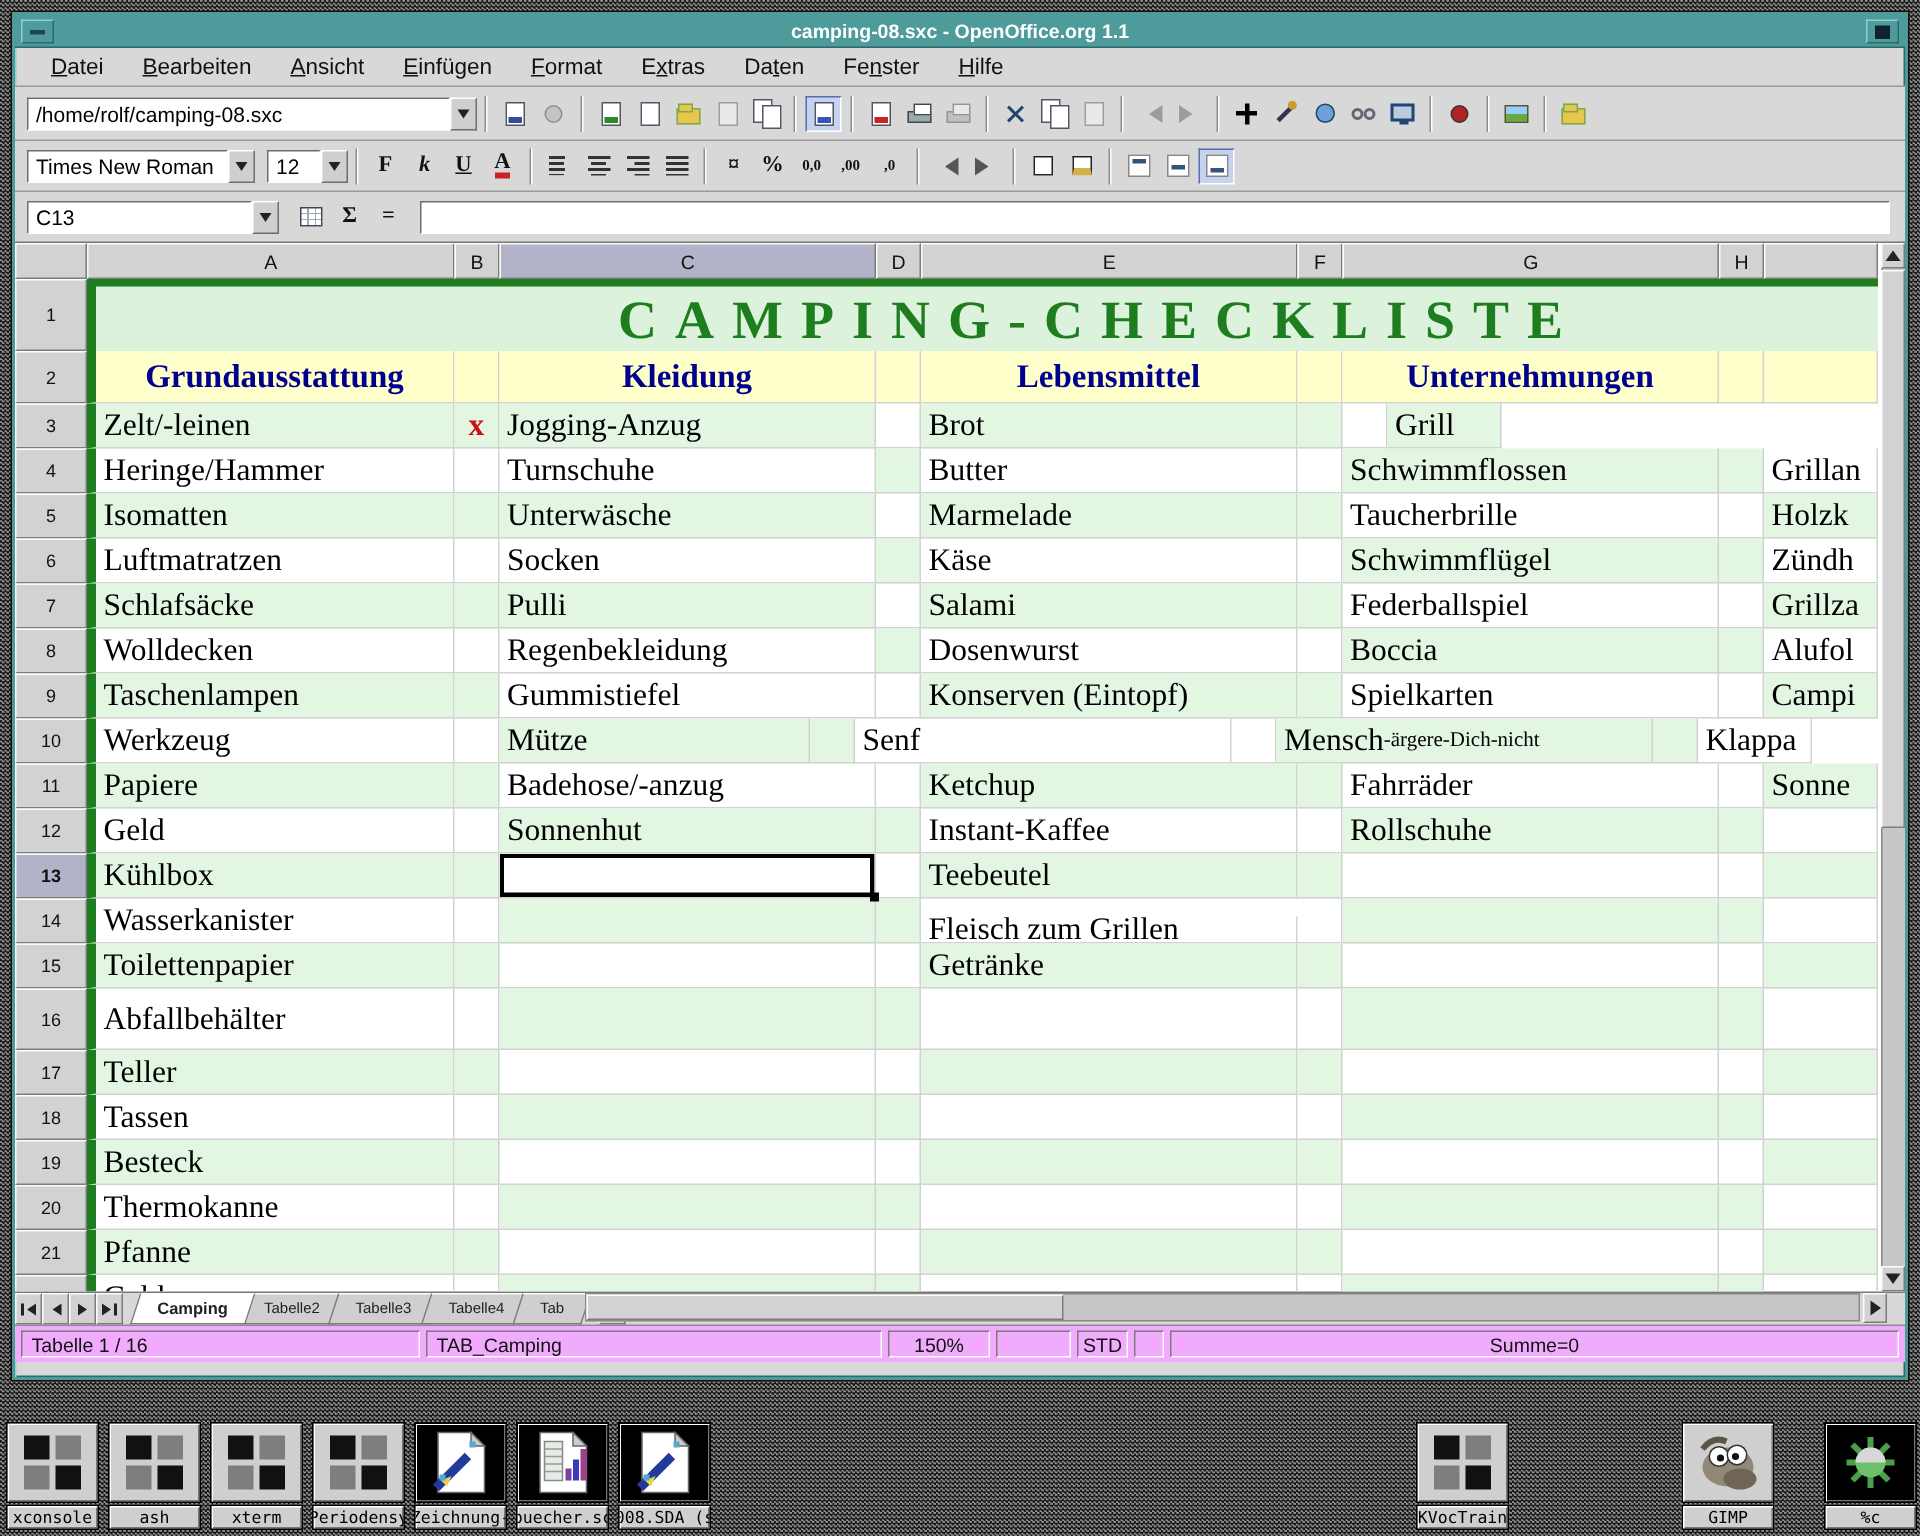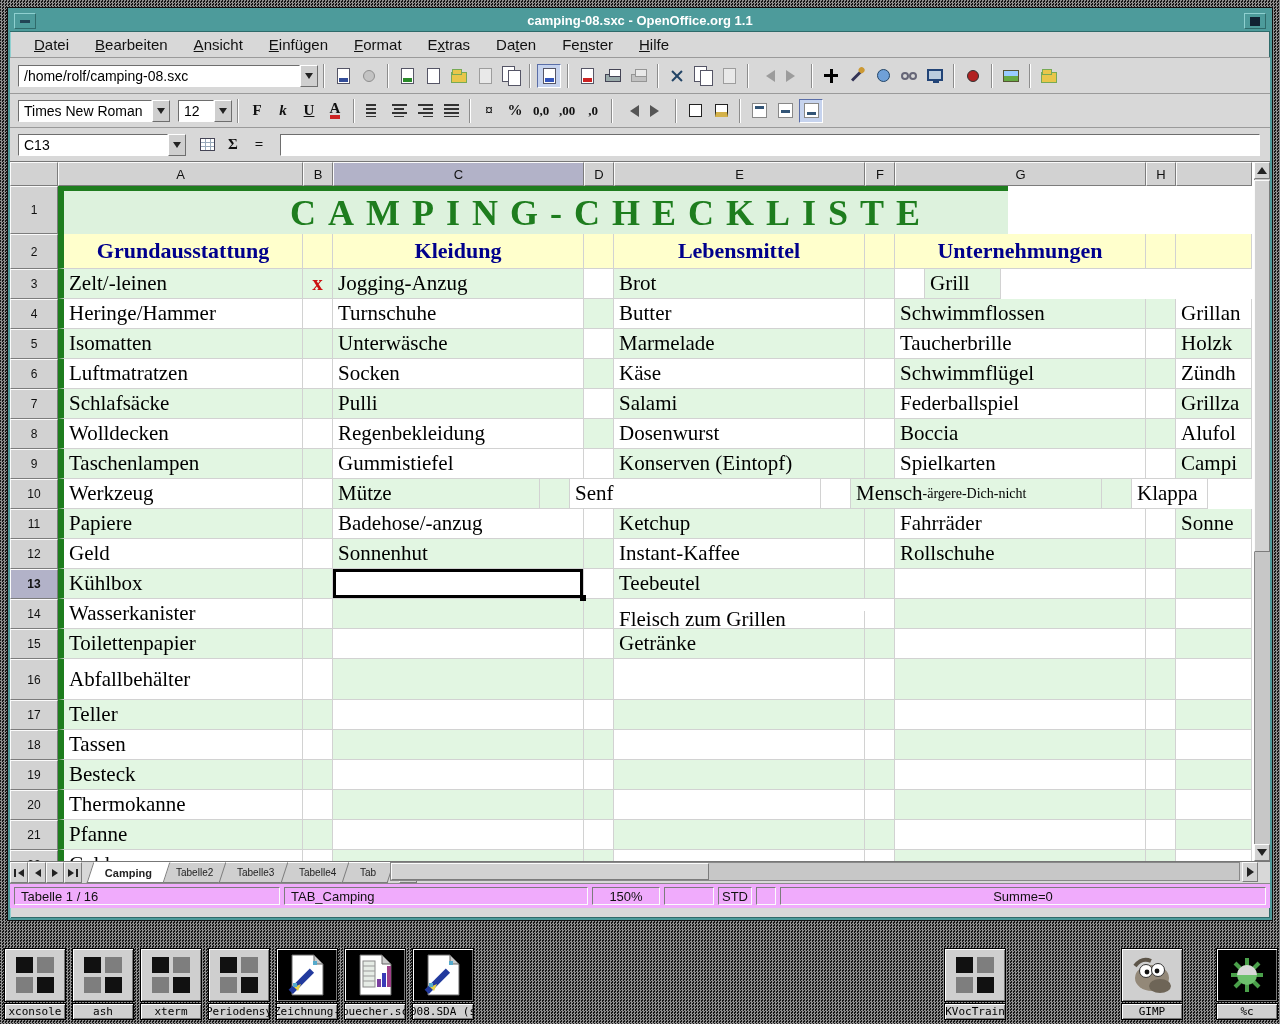--- a/index.html
+++ b/index.html
@@ -59,21 +59,21 @@
   .wnd::after{content:"";position:absolute;right:-3px;top:-2px;width:6px;height:6px;border-radius:50%;background:#c93;}
   .glb{width:13px;height:13px;border-radius:50%;background:#6fa0d8;border:1px solid #246;}
   .chn{width:8px;height:8px;border:2px solid #667;border-radius:50%;transform:translateX(-4px);}
   .chn.c2{transform:translateX(4px);}
   .mon{width:16px;height:12px;border:2px solid #247;background:#bcd;margin-top:-2px;}
   .mon::after{content:"";position:absolute;left:4px;bottom:-4px;width:6px;height:3px;background:#247;}
   .picx{width:16px;height:12px;border:1px solid #553;background:linear-gradient(180deg,#9cf 0 50%,#6a4 50%);}
   .tgl{font-size:15px;color:#111;font-family:"Liberation Serif",serif;position:static!important;}
   .tgl.bold{font-weight:bold;} .tgl.italic{font-style:italic;font-family:"Liberation Serif",serif;}
   .tgl.underline{text-decoration:underline;}
-  .tgl.small{font-size:13px;font-weight:bold;}
+  .tgl.small{font-size:10px;font-weight:bold;}
   .tgl.acc{border-bottom:4px solid #cc2222;line-height:13px;}
   .brs{width:15px;height:13px;}
   .brs.v-left{background:repeating-linear-gradient(#333 0 2px,transparent 2px 4px) left/100% 100% no-repeat;
     -webkit-mask:linear-gradient(90deg,#000 70%,transparent 70%);}
   .brs.v-left{background:linear-gradient(#333 0 2px,transparent 0) 0 0/15px 2px,linear-gradient(#333 0 2px,transparent 0) 0 4px/10px 2px,linear-gradient(#333 0 2px,transparent 0) 0 8px/15px 2px,linear-gradient(#333 0 2px,transparent 0) 0 12px/10px 2px;background-repeat:no-repeat;}
   .brs.v-center{background:linear-gradient(#333 0 2px,transparent 0) 0 0/15px 2px,linear-gradient(#333 0 2px,transparent 0) 2.5px 4px/10px 2px,linear-gradient(#333 0 2px,transparent 0) 0 8px/15px 2px,linear-gradient(#333 0 2px,transparent 0) 2.5px 12px/10px 2px;background-repeat:no-repeat;}
   .brs.v-right{background:linear-gradient(#333 0 2px,transparent 0) 0 0/15px 2px,linear-gradient(#333 0 2px,transparent 0) 5px 4px/10px 2px,linear-gradient(#333 0 2px,transparent 0) 0 8px/15px 2px,linear-gradient(#333 0 2px,transparent 0) 5px 12px/10px 2px;background-repeat:no-repeat;}
   .brs.v-justify{background:repeating-linear-gradient(#333 0 2px,transparent 2px 4px);}
   .sqq{width:13px;height:13px;border:1px solid #222;background:#fff;}
   .sqq.sqf{background:#fff;border-bottom:5px solid #d4b24a;}
@@ -392,21 +392,21 @@
           <div class="hdr" style="width: 30px;">D</div>
           <div class="hdr" style="width: 251px;">E</div>
           <div class="hdr" style="width: 30px;">F</div>
           <div class="hdr" style="width: 251px;">G</div>
           <div class="hdr" style="width: 30px;">H</div>
           <div class="hdr" style="width: 76px;"></div>
         </div>
       <div id="gridbody">
           <div class="grow" style="height: 48px;">
             <div class="rowh">1</div>
-            <div class="titlecell" style="width: 950px; text-align: right;">CAMPING-CHECKLISTE</div>
+            <div class="titlecell" style="width: 1194px; text-align: right;">CAMPING-CHECKLISTE</div>
           </div>
           <div class="grow" style="height: 35px;">
             <div class="rowh">2</div>
             <div class="cell aedge yellow sechdr" style="width: 245px;">Grundausstattung</div>
             <div class="cell yellow" style="width: 30px;"></div>
             <div class="cell yellow sechdr" style="width: 251px;">Kleidung</div>
             <div class="cell yellow" style="width: 30px;"></div>
             <div class="cell yellow sechdr" style="width: 251px;">Lebensmittel</div>
             <div class="cell yellow" style="width: 30px;"></div>
             <div class="cell yellow sechdr" style="width: 251px;">Unternehmungen</div>

